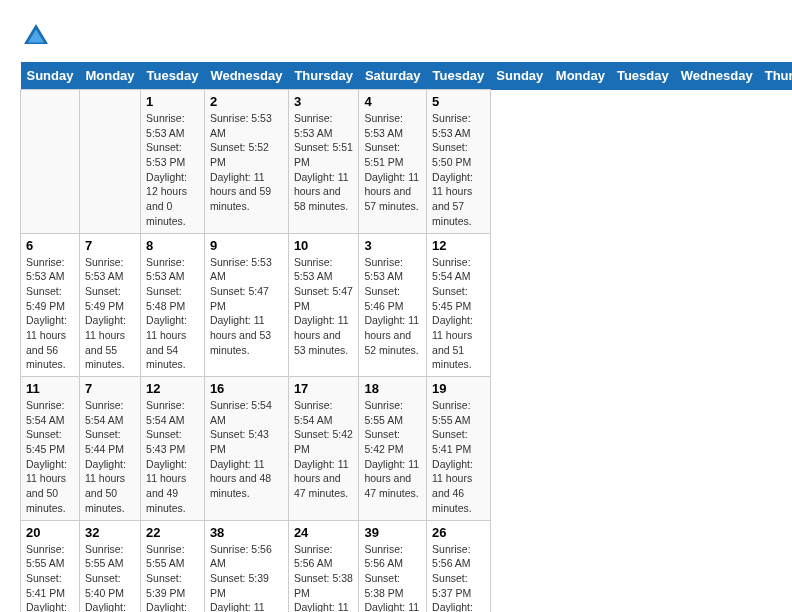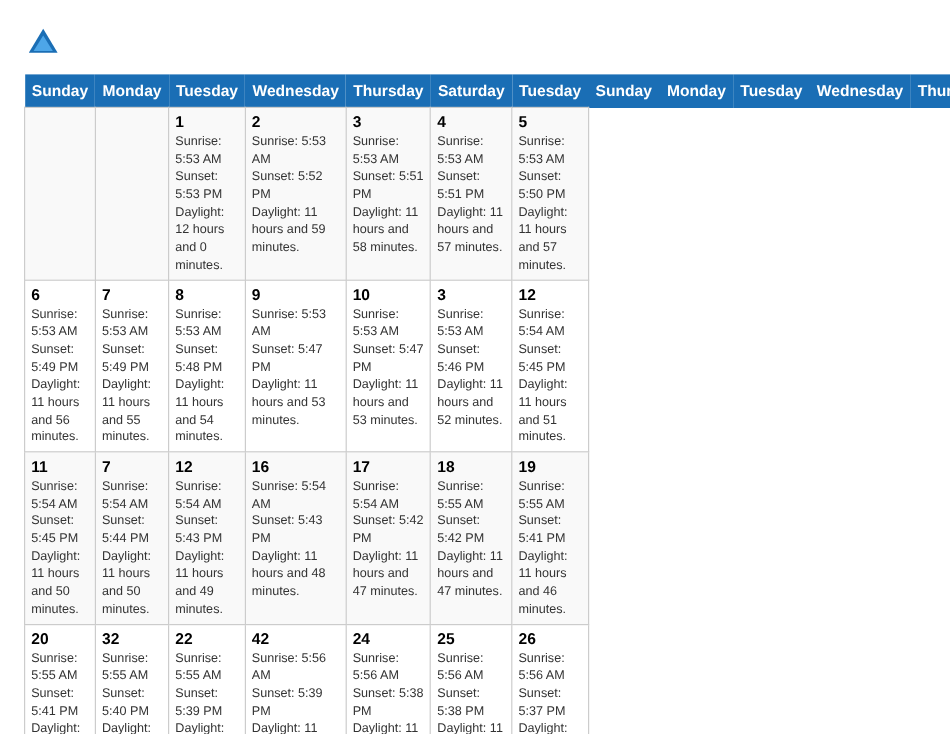--- a/index.html
+++ b/index.html
@@ -216,29 +216,29 @@
         </td>
         <td>
           <span class="day-num">32</span>
           <div class="cell-content">Sunrise: 5:55 AM<br>Sunset: 5:40 PM<br>Daylight: 11 hours and 44 minutes.</div>
         </td>
         <td>
           <span class="day-num">22</span>
           <div class="cell-content">Sunrise: 5:55 AM<br>Sunset: 5:39 PM<br>Daylight: 11 hours and 44 minutes.</div>
         </td>
         <td>
-          <span class="day-num">42</span>
+          <span class="day-num">38</span>
           <div class="cell-content">Sunrise: 5:56 AM<br>Sunset: 5:39 PM<br>Daylight: 11 hours and 43 minutes.</div>
         </td>
         <td>
           <span class="day-num">24</span>
           <div class="cell-content">Sunrise: 5:56 AM<br>Sunset: 5:38 PM<br>Daylight: 11 hours and 42 minutes.</div>
         </td>
         <td>
-          <span class="day-num">25</span>
+          <span class="day-num">39</span>
           <div class="cell-content">Sunrise: 5:56 AM<br>Sunset: 5:38 PM<br>Daylight: 11 hours and 41 minutes.</div>
         </td>
         <td>
           <span class="day-num">26</span>
           <div class="cell-content">Sunrise: 5:56 AM<br>Sunset: 5:37 PM<br>Daylight: 11 hours and 41 minutes.</div>
         </td>
       </tr>
     </tbody>
 </table>
 

